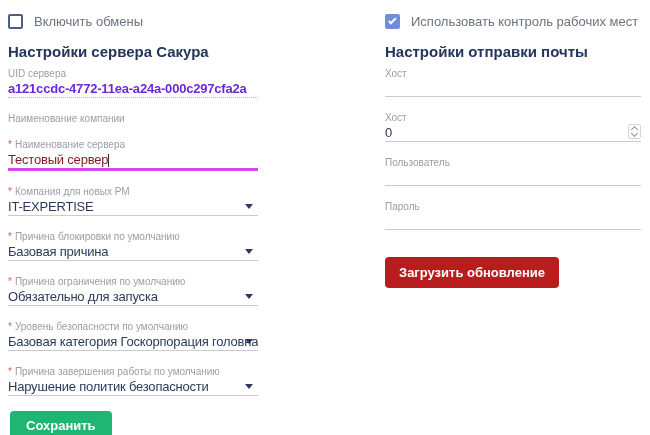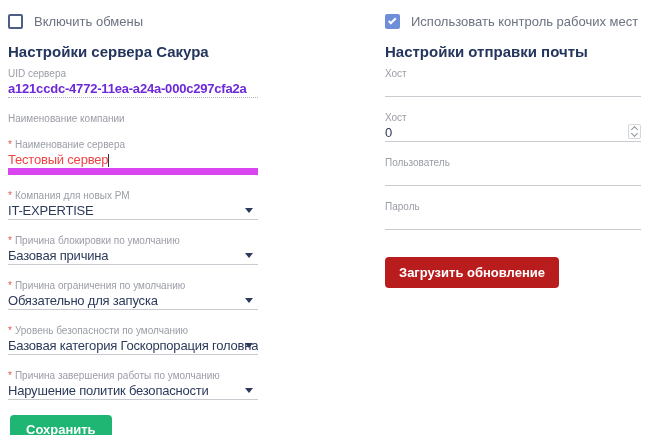--- a/index.html
+++ b/index.html
@@ -42,21 +42,21 @@
   .field { position: relative; margin-bottom: 15px; }
   .f-label { font-size: 10px; line-height: 11px; color: #9a9da6; margin-bottom: 1px; white-space: nowrap; }
   .req { color: #e25950; font-size: 10px; margin-right: 3px; }
   .f-value {
     font-size: 13px; line-height: 17px; min-height: 17px;
     color: #2c3a5a; letter-spacing: -0.2px;
     border-bottom: 1px solid #c9cbd0;
     white-space: nowrap; overflow: hidden;
   }
   .f-value.disabled { color: #6d28d9; border-bottom: 1px dotted #b3b5ba; font-weight: bold; }
-  .f-value.focused  { color: #ef4444; border-bottom: 7px solid #d946ef; }
+  .f-value.focused  { color: #7f1d1d; border-bottom: 3px solid #d946ef; }
   .f-value.empty    { color: transparent; }
   .select .f-value { padding-right: 20px; cursor: pointer; }
 
   .caret {
     position: absolute; right: 5px; bottom: 7px;
     width: 0; height: 0;
     border-left: 4px solid transparent; border-right: 4px solid transparent;
     border-top: 5px solid #2c3a5a;
   }
 

